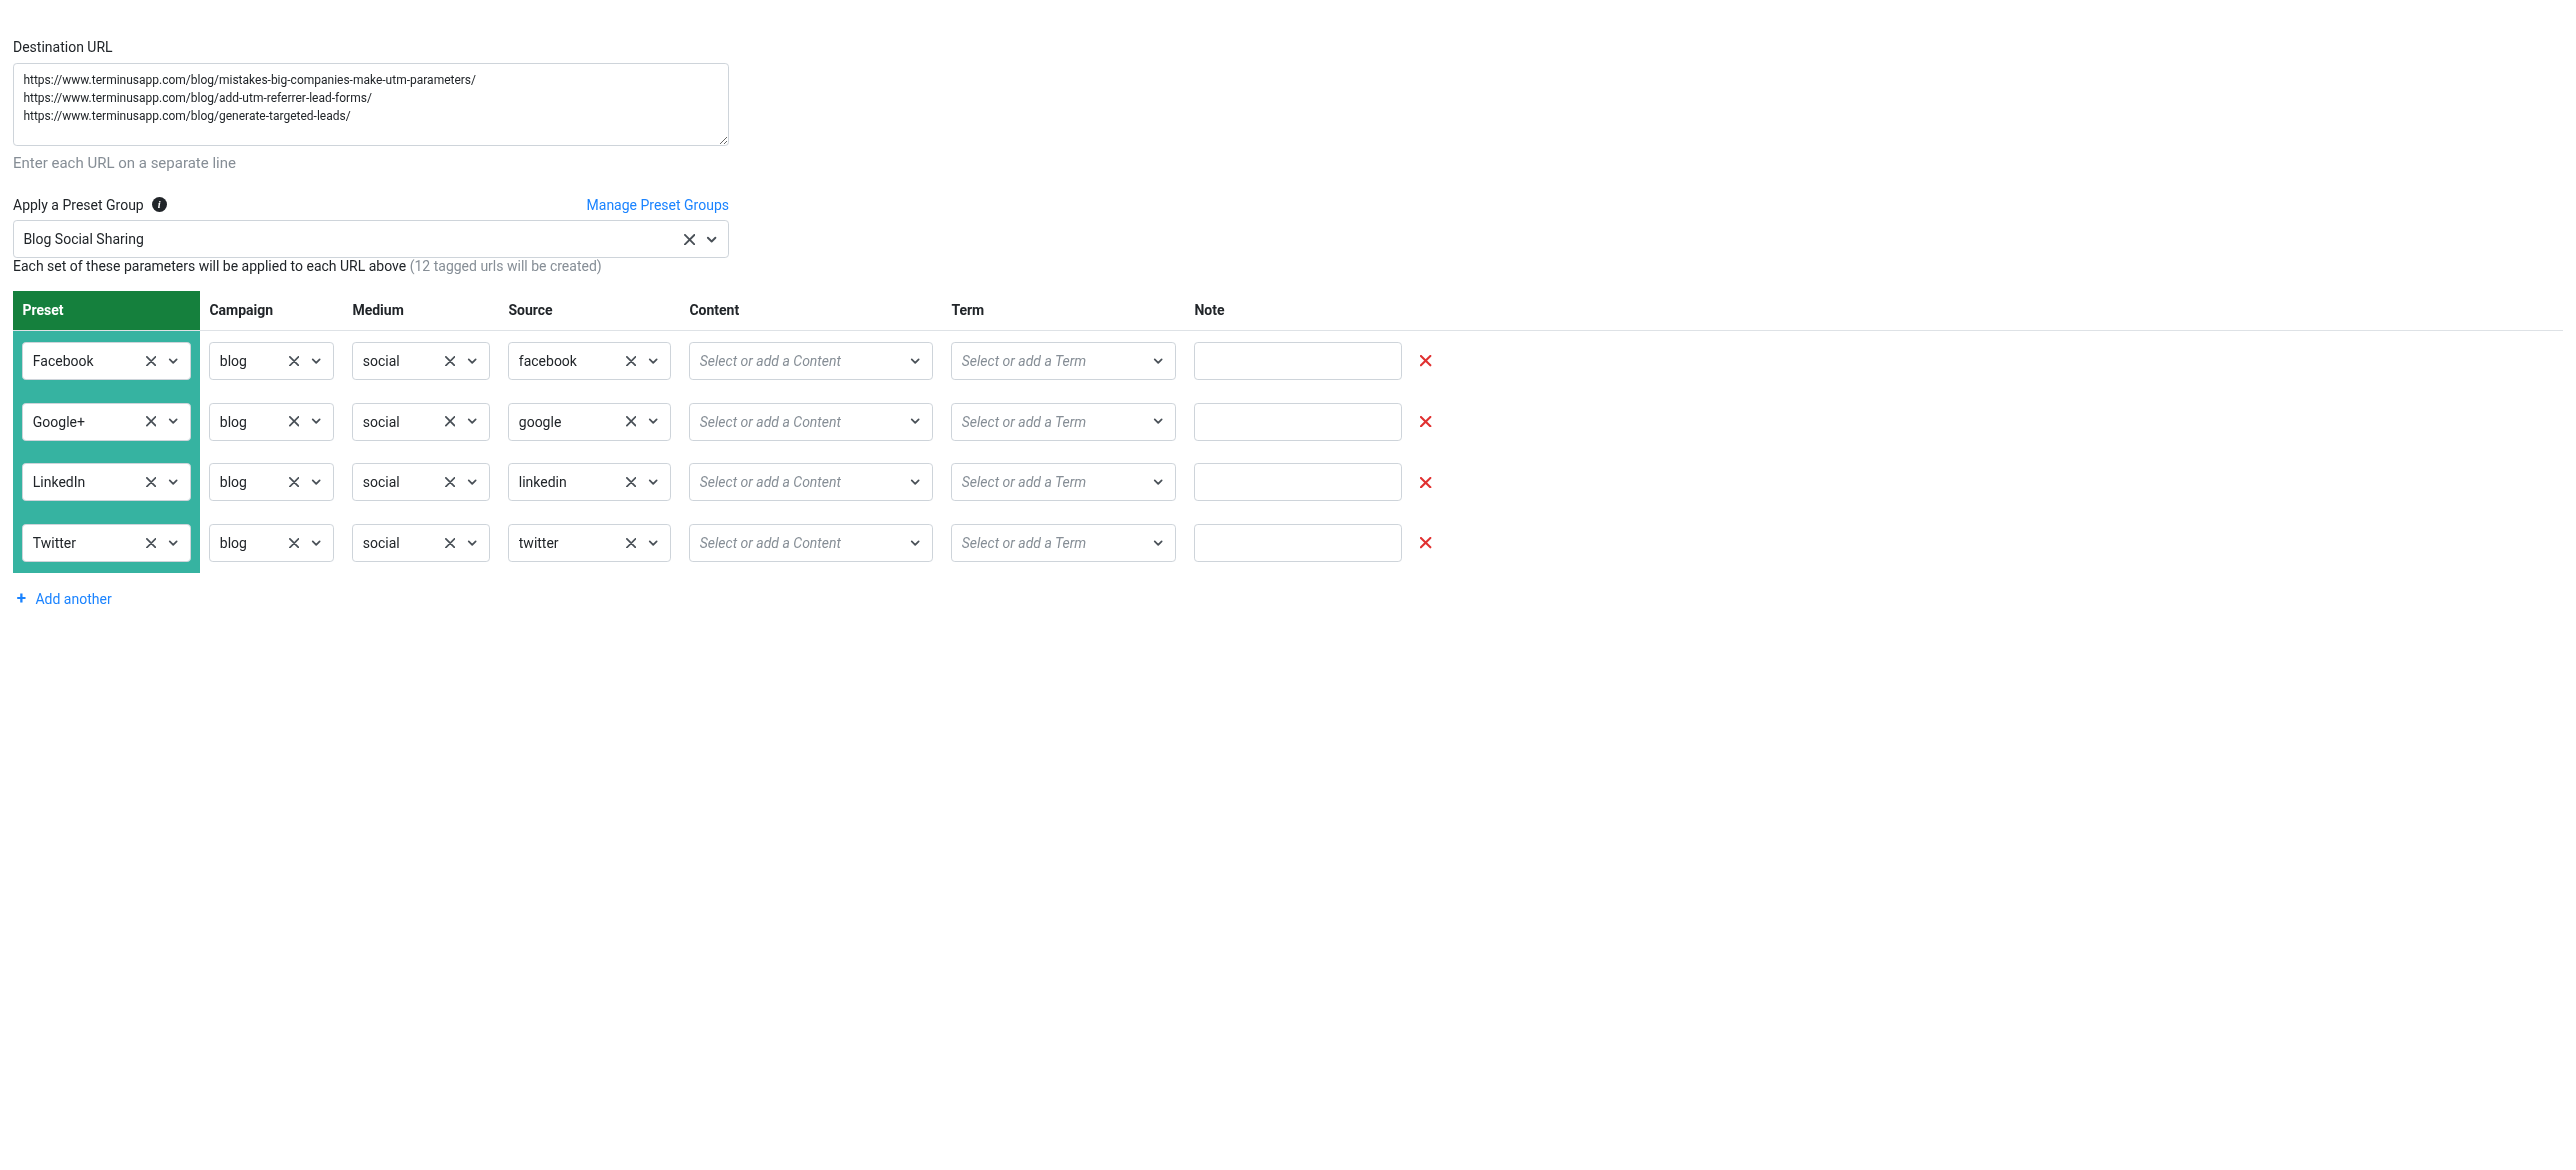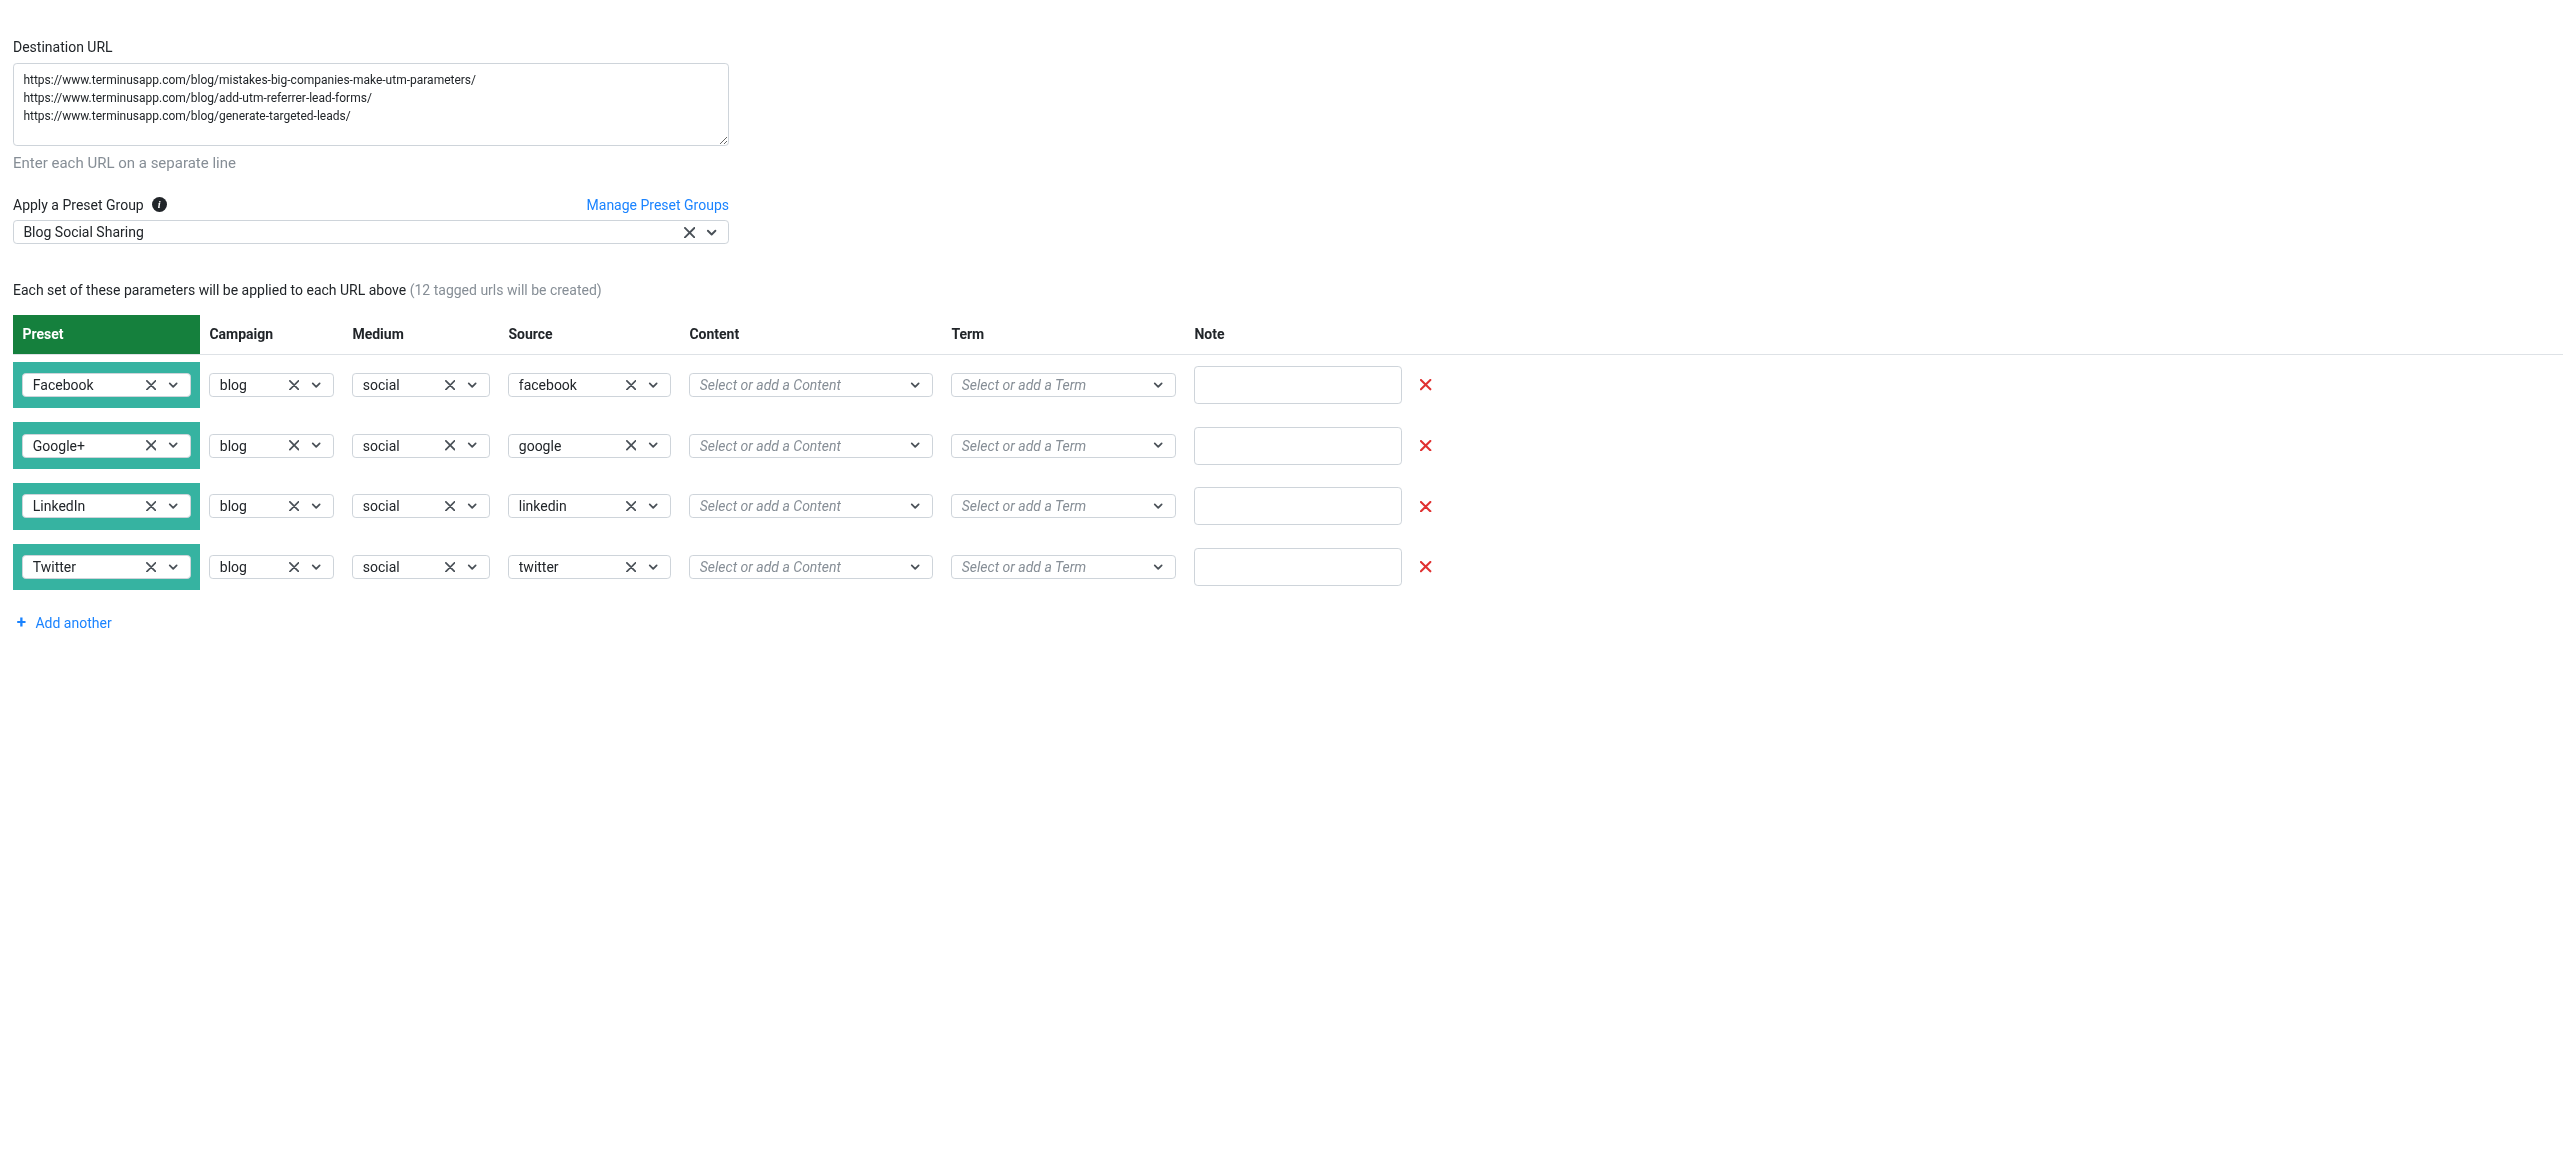--- a/index.html
+++ b/index.html
@@ -70,21 +70,21 @@
   }
 
   .selectish {
     position: relative;
     display: flex;
     align-items: center;
     border: 0.9px solid #ced4da;
     border-radius: 3.8px;
     background: #fff;
     padding: 0 7.5px 0 9.4px;
-    height: 24px;
+    height: 38px;
     font-size: 14px;
     gap: 34px;
   }
   .selectish .value {
     flex: 1;
     white-space: nowrap;
     overflow: hidden;
     text-overflow: ellipsis;
     color: #212529;
   }
@@ -97,21 +97,20 @@
   }
   .selectish .clear, .selectish .caret {
     cursor: pointer;
     display: inline-flex;
     align-items: center;
     justify-content: center;
     width: 17px; height: 17px;
   }
 
   .params-intro {
-    margin-top: 38px;
     font-size: 14px;
   }
   .params-intro .muted { color: #868e96; }
 
   .grid {
     margin-top: 17px;
     width: 100%;
   }
   .grid-header {
     display: grid;

